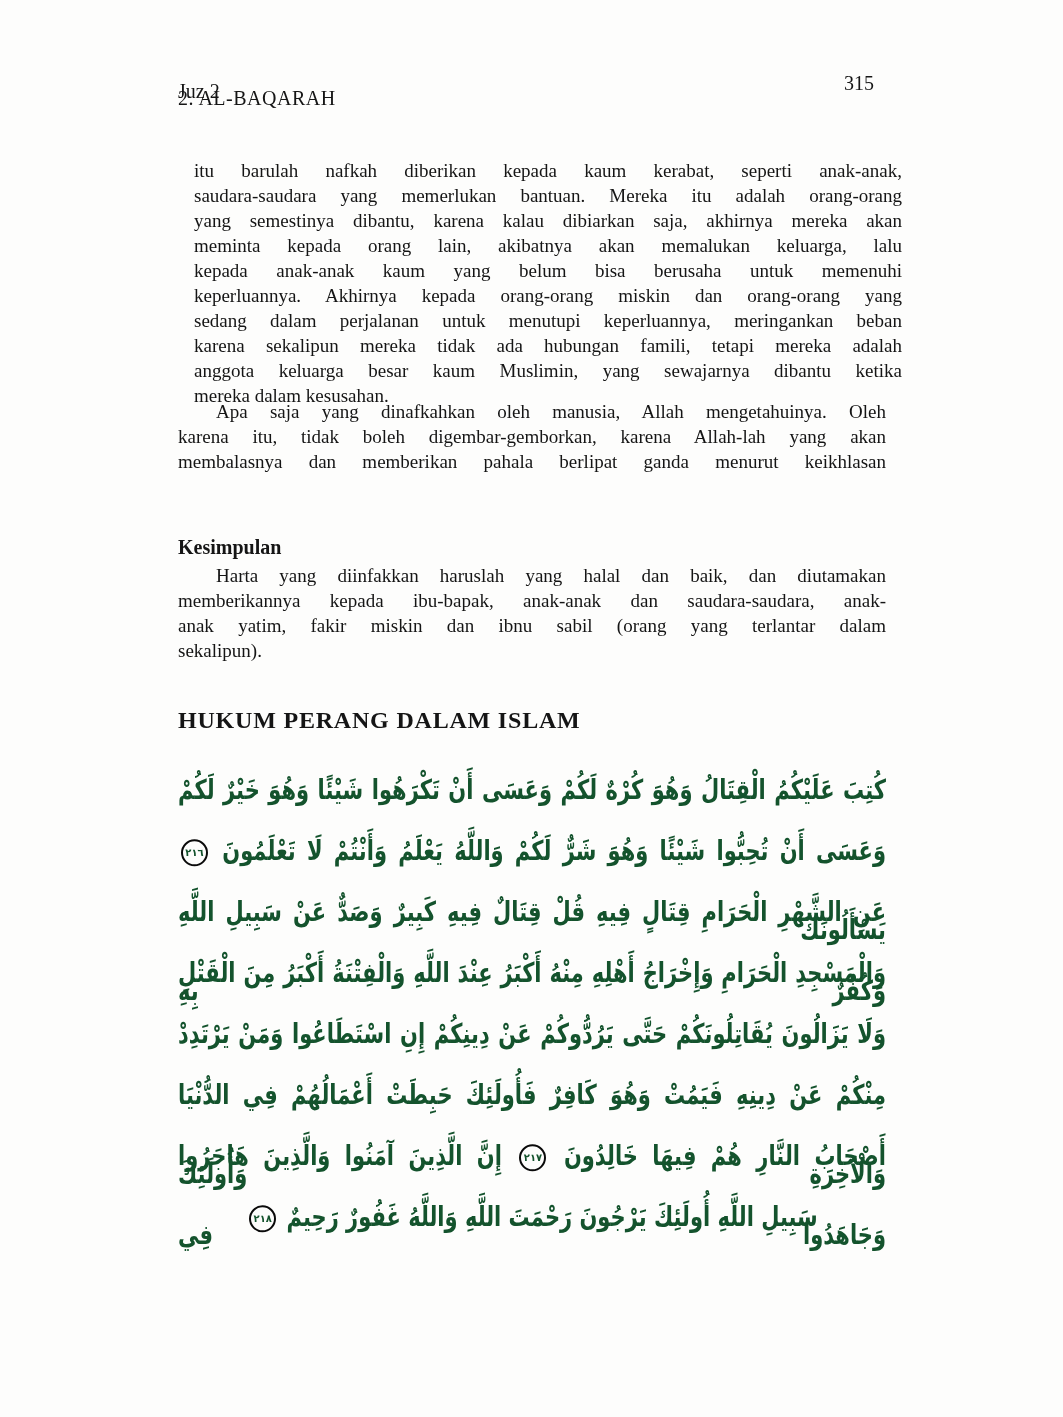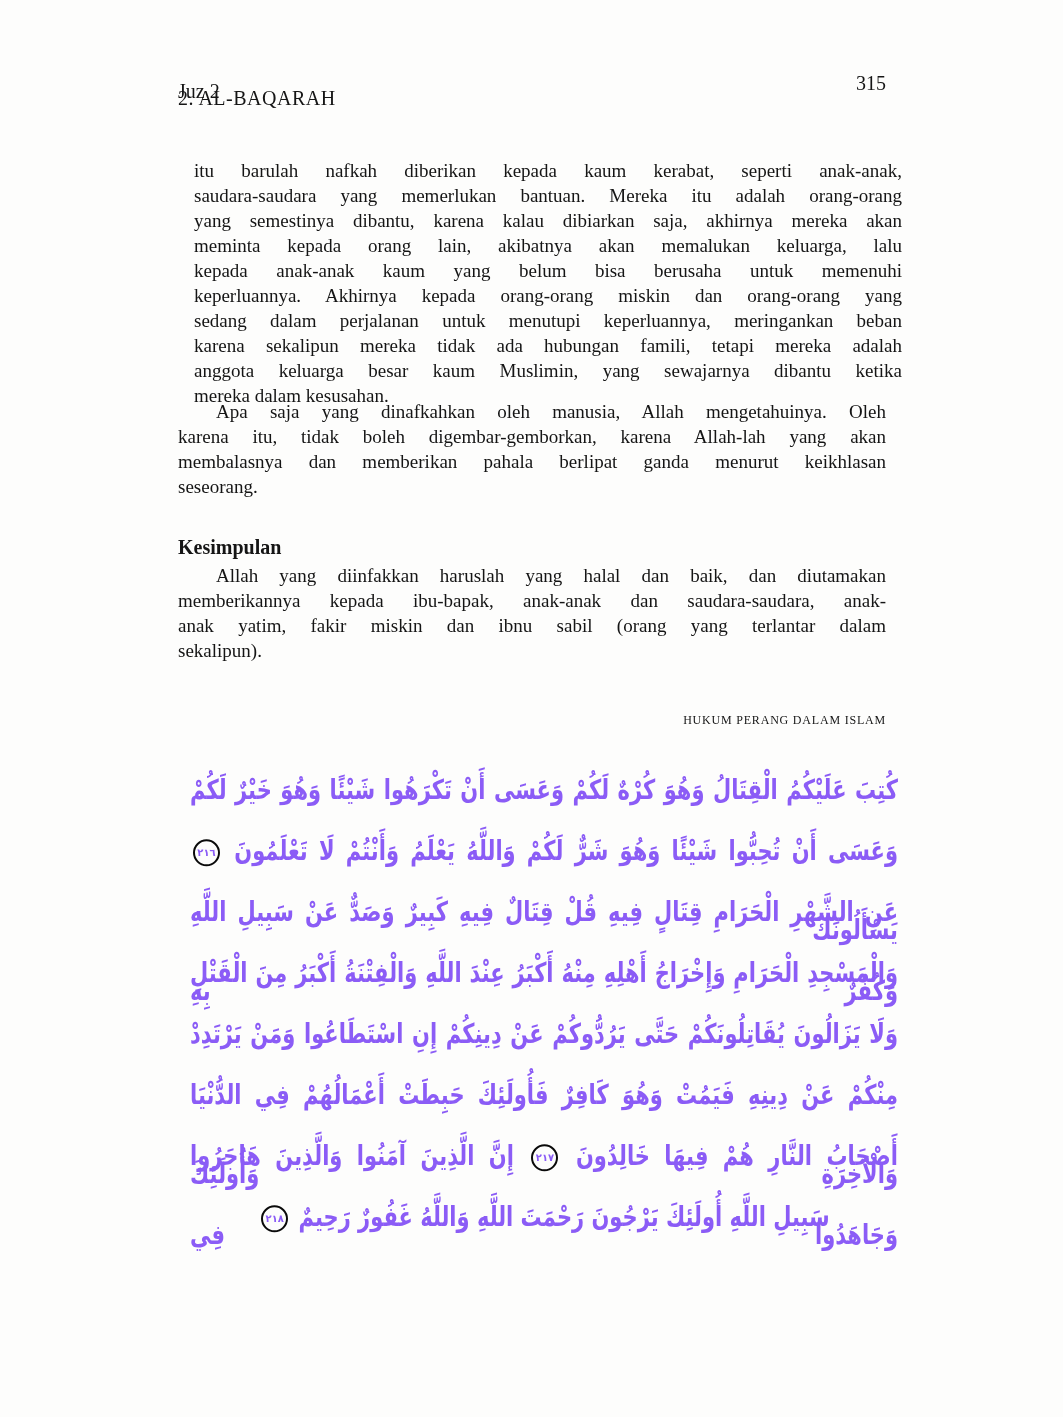--- a/index.html
+++ b/index.html
@@ -17,21 +17,21 @@
     position: absolute;
     left: 178px;
     top: 0;
     width: 708px;
     height: 100%;
   }
   
   .header { position: absolute; top: 72px; left: 0; width: 708px; height: 26px; font-size: 20px; }
   .h-left   { position: absolute; left: 0; top: 8px; }
   .h-center { position: absolute; left: 0; right: 0; top: 15px; text-align: left; letter-spacing: 0.5px; }
-  .h-right  { position: absolute; right: 0; top: 0; }
+  .h-right  { position: absolute; right: 12px; top: 0; }
   
   .para { position: absolute; left: 0; width: 708px; }
   .p1 { top: 158px; margin-left: 16px; }
   .p2 { top: 399px; }
   .kes-body { top: 563px; }
   .txt-line {
     font-size: 19px;
     line-height: 25px;
     height: 25px;
     text-align: justify;
@@ -40,31 +40,30 @@
   }
   .txt-line.last { text-align-last: left; }
   .indent .txt-line:first-child { text-indent: 38px; }
   
   .kes-head {
     position: absolute; top: 535px; left: 0;
     font-size: 20px; font-weight: bold; line-height: 25px;
   }
   .section-head {
     position: absolute; top: 707px; left: 0; width: 708px;
-    text-align: right; font-size: 12px; font-weight: normal;
+    text-align: left; font-size: 24px; font-weight: bold;
     letter-spacing: 0.8px; line-height: 26px;
   }
   
   .quran {
     position: absolute; top: 760px; left: 0; width: 708px;
     direction: rtl;
     font-family: "DejaVu Sans", sans-serif;
     font-weight: bold;
-    color: #8b5cf6;
-    margin-left: 12px;
+    color: #14532d;
   }
   .qline {
     font-size: 21px;
     line-height: 61px;
     height: 61px;
     text-align: justify;
     text-align-last: justify;
     transform: scaleY(1.30);
     transform-origin: 50% 50%;
   }
@@ -107,27 +106,26 @@
         <div class="txt-line">sedang dalam perjalanan untuk menutupi keperluannya, meringankan beban</div>
         <div class="txt-line">karena sekalipun mereka tidak ada hubungan famili, tetapi mereka adalah</div>
         <div class="txt-line">anggota keluarga besar kaum Muslimin, yang sewajarnya dibantu ketika</div>
         <div class="txt-line last">mereka dalam kesusahan.</div>
       </div>
 
     <div class="para p2 indent">
         <div class="txt-line">Apa saja yang dinafkahkan oleh manusia, Allah mengetahuinya. Oleh</div>
         <div class="txt-line">karena itu, tidak boleh digembar-gemborkan, karena Allah-lah yang akan</div>
         <div class="txt-line">membalasnya dan memberikan pahala berlipat ganda menurut keikhlasan</div>
-        <div class="txt-line last">seseorang.</div>
       </div>
 
     <div class="kes-head">Kesimpulan</div>
 
     <div class="para kes-body indent">
-        <div class="txt-line">Allah yang diinfakkan haruslah yang halal dan baik, dan diutamakan</div>
+        <div class="txt-line">Harta yang diinfakkan haruslah yang halal dan baik, dan diutamakan</div>
         <div class="txt-line">memberikannya kepada ibu-bapak, anak-anak dan saudara-saudara, anak-</div>
         <div class="txt-line">anak yatim, fakir miskin dan ibnu sabil (orang yang terlantar dalam</div>
         <div class="txt-line last">sekalipun).</div>
       </div>
 
     <div class="section-head">HUKUM PERANG DALAM ISLAM</div>
 
     <div class="quran" dir="rtl" lang="ar">
       <div class="qline">
         <span>كُتِبَ عَلَيْكُمُ الْقِتَالُ وَهُوَ كُرْهٌ لَكُمْ وَعَسَى أَنْ تَكْرَهُوا شَيْئًا وَهُوَ خَيْرٌ لَكُمْ</span>

